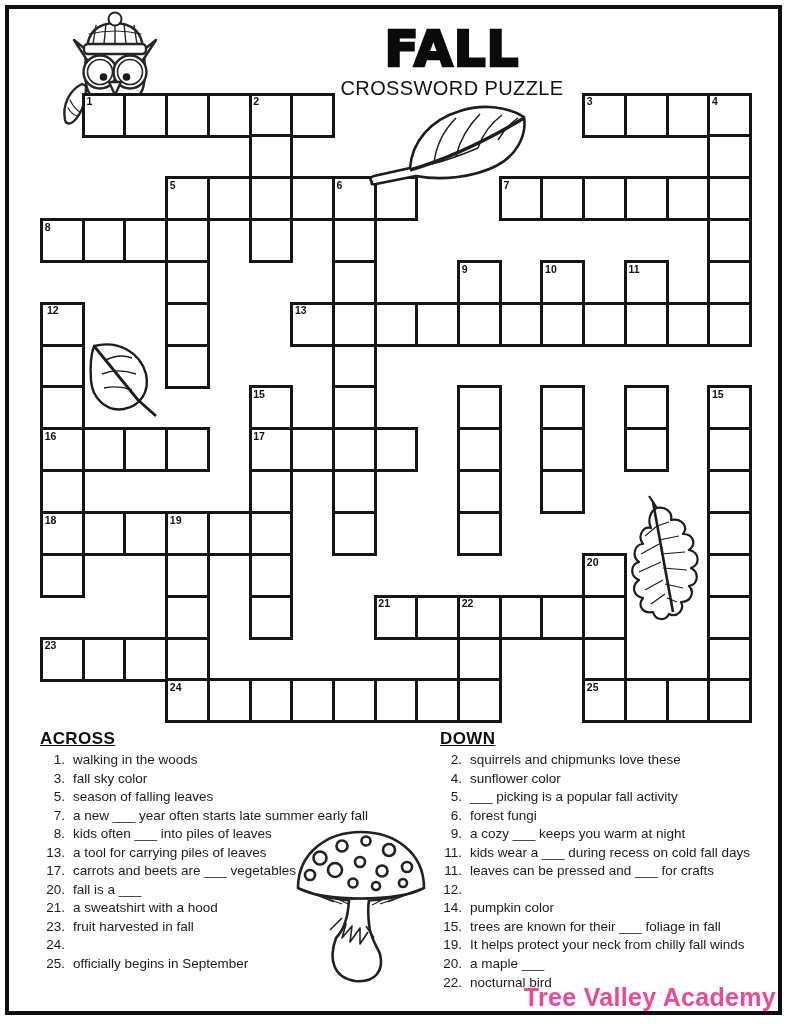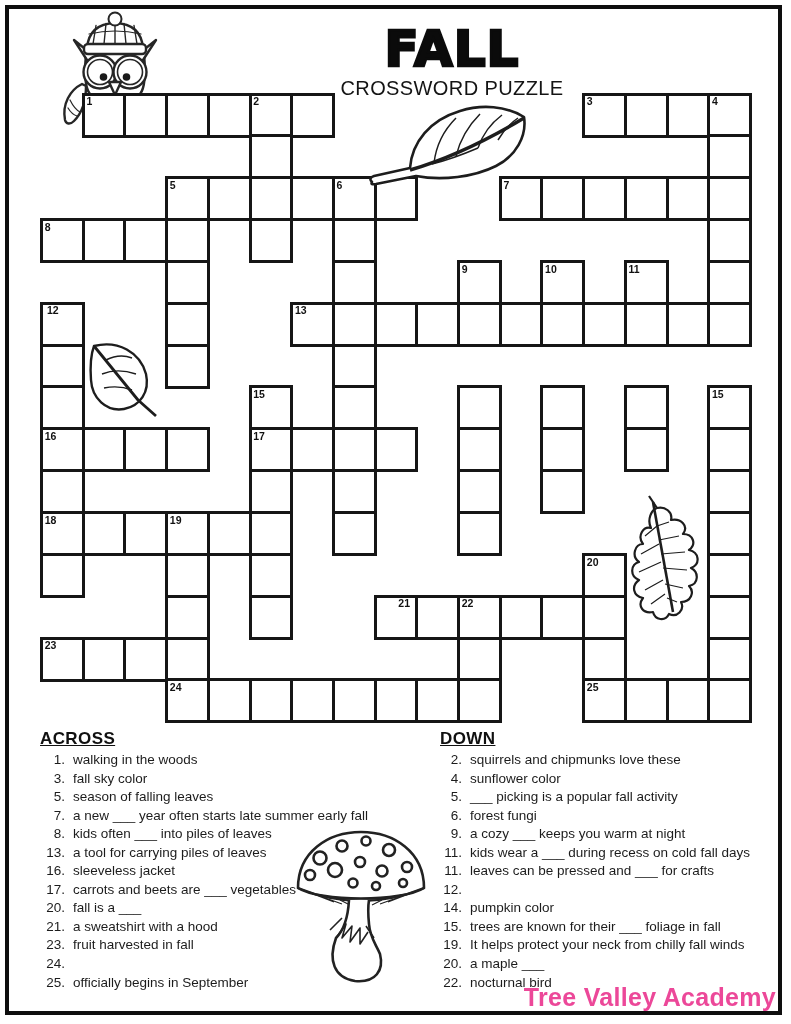--- a/index.html
+++ b/index.html
@@ -248,21 +248,21 @@
       <div class="cellnum" style="left: 628.5px; top: 263.6px;">11</div>
       <div class="cellnum" style="left: 47px; top: 305.45px;">12</div>
       <div class="cellnum" style="left: 294.9px; top: 305.45px;">13</div>
       <div class="cellnum" style="left: 253.2px; top: 389.15px;">15</div>
       <div class="cellnum" style="left: 711.9px; top: 389.15px;">15</div>
       <div class="cellnum" style="left: 44.7px; top: 431px;">16</div>
       <div class="cellnum" style="left: 253.2px; top: 431px;">17</div>
       <div class="cellnum" style="left: 44.7px; top: 514.7px;">18</div>
       <div class="cellnum" style="left: 169.8px; top: 514.7px;">19</div>
       <div class="cellnum" style="left: 586.8px; top: 556.55px;">20</div>
-      <div class="cellnum" style="left: 378.3px; top: 598.4px; margin-left: 20px;">21</div>
+      <div class="cellnum" style="left: 378.3px; top: 598.4px;">21</div>
       <div class="cellnum" style="left: 461.7px; top: 598.4px;">22</div>
       <div class="cellnum" style="left: 44.7px; top: 640.25px;">23</div>
       <div class="cellnum" style="left: 169.8px; top: 682.1px;">24</div>
       <div class="cellnum" style="left: 586.8px; top: 682.1px;">25</div>
     </div>
 
   <div class="clue-head" style="left:40px;top:729px;">ACROSS</div>
   <div class="clue-list" style="left:40px;top:751px;">
       <div class="clue">
         <span class="clue-num">1.</span>
@@ -282,24 +282,20 @@
       </div>
       <div class="clue">
         <span class="clue-num">8.</span>
         <span class="clue-text">kids often ___ into piles of leaves</span>
       </div>
       <div class="clue">
         <span class="clue-num">13.</span>
         <span class="clue-text">a tool for carrying piles of leaves</span>
       </div>
       <div class="clue">
-        <span class="clue-num">16.</span>
-        <span class="clue-text">sleeveless jacket</span>
-      </div>
-      <div class="clue">
         <span class="clue-num">17.</span>
         <span class="clue-text">carrots and beets are ___ vegetables</span>
       </div>
       <div class="clue">
         <span class="clue-num">20.</span>
         <span class="clue-text">fall is a ___</span>
       </div>
       <div class="clue">
         <span class="clue-num">21.</span>
         <span class="clue-text">a sweatshirt with a hood</span>

